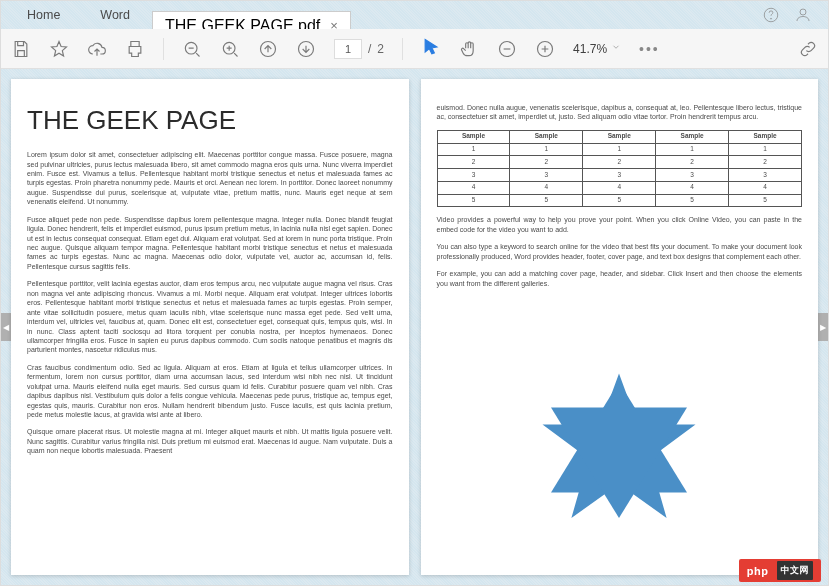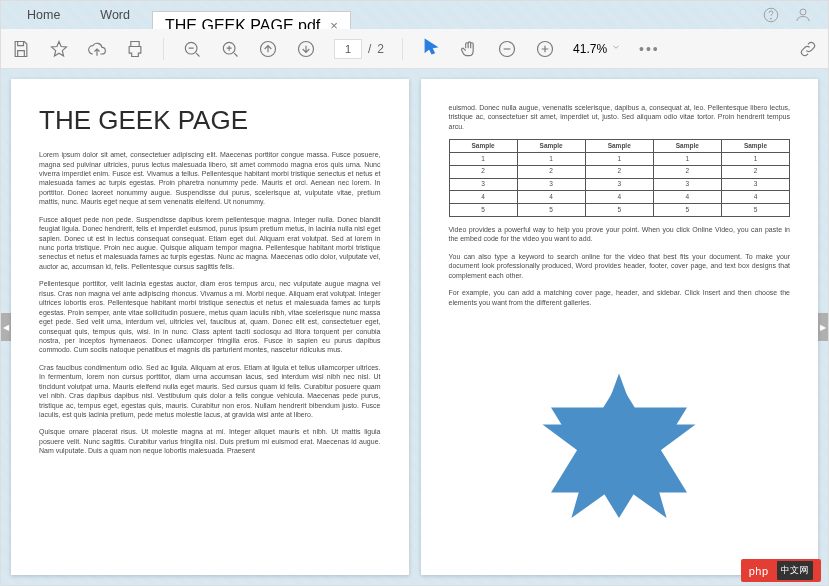--- a/index.html
+++ b/index.html
@@ -11,34 +11,34 @@
 .tab-close{font-size:13px;color:#777}
 .tab-sp{flex:1}
 .tab-right{display:flex;gap:14px;align-items:center;padding-right:8px}
 .ticon{width:18px;height:18px;stroke:#888;fill:none}
 .toolbar{height:40px;background:#f6f6f6;border-bottom:1px solid #e0e0e0;display:flex;align-items:center;padding:0 10px;gap:18px}
 .tb-icon{width:20px;height:20px;stroke:#7a7a7a;fill:none;stroke-width:1.4;cursor:pointer}
 .tb-sep{width:1px;height:22px;background:#e0e0e0}
 .tb-page{display:flex;align-items:center;gap:6px;font-size:12px;color:#666}
 .tb-page input{width:28px;height:20px;text-align:center;border:1px solid #ddd;font-size:11px;color:#555}
 .tb-cursor svg{stroke:#2a7de1;fill:#2a7de1}
-.zoom{display:flex;align-items:flex-start;font-size:12px;color:#000000;gap:4px}
+.zoom{display:flex;align-items:flex-start;font-size:12px;color:#404040;gap:4px}
 .tb-sp{flex:1}
 .content{flex:1;background:repeating-linear-gradient(45deg,#d4e6ef,#d4e6ef 1px,#dce9f0 1px,#dce9f0 2px);display:flex;gap:12px;padding:10px;overflow:hidden;position:relative}
-.page{flex:1;background:#fff;box-shadow:0 1px 4px rgba(0,0,0,0.18);padding:24px 28px;font-size:7px;line-height:1.35;color:#4b4b4b;overflow:hidden;position:relative}
+.page{flex:1;background:#fff;box-shadow:0 1px 4px rgba(0,0,0,0.18);padding:24px 16px;font-size:7px;line-height:1.35;color:#4b4b4b;overflow:hidden;position:relative}
 .p-title{font-size:26px;font-weight:300;letter-spacing:0px;color:#2b2b2b;margin-bottom:12px;font-family:"Segoe UI Light","Segoe UI",Arial}
 .para{margin-bottom:8px;text-align:justify}
 .tstr{width:100%;border-collapse:collapse;margin:8px 0;font-size:6.5px}
 .tstr th,.tstr td{border:1px solid #555;padding:1.5px 4px;text-align:center}
 .tstr th{font-weight:600}
 .star{position:absolute;left:50%;transform:translateX(-50%);bottom:40px}
 .nav-arrow{position:absolute;top:50%;transform:translateY(-50%);width:10px;height:28px;background:#b0b0b0;display:flex;align-items:center;justify-content:center;color:#fff;font-size:8px}
 .nav-l{left:0}
 .nav-r{right:0}
-.php-badge{position:absolute;right:8px;bottom:4px;background:#e43d33;color:#fff;font-size:11px;font-weight:normal;padding:2px 8px 2px 8px;letter-spacing:0.5px;border-radius:2px;display:flex;align-items:center;gap:8px}
+.php-badge{position:absolute;right:8px;bottom:4px;background:#e43d33;color:#fff;font-size:11px;font-weight:bold;padding:2px 8px 2px 8px;letter-spacing:0.5px;border-radius:2px;display:flex;align-items:center;gap:8px}
 .php-badge .cn{background:#333;color:#fff;font-size:9px;padding:3px 4px;border-radius:1px}
 </style>
 </head>
 <body>
 
 <div class="window">
 
   <div class="tabbar">
     <button class="tab">Home</button>
     <button class="tab">Word</button>

